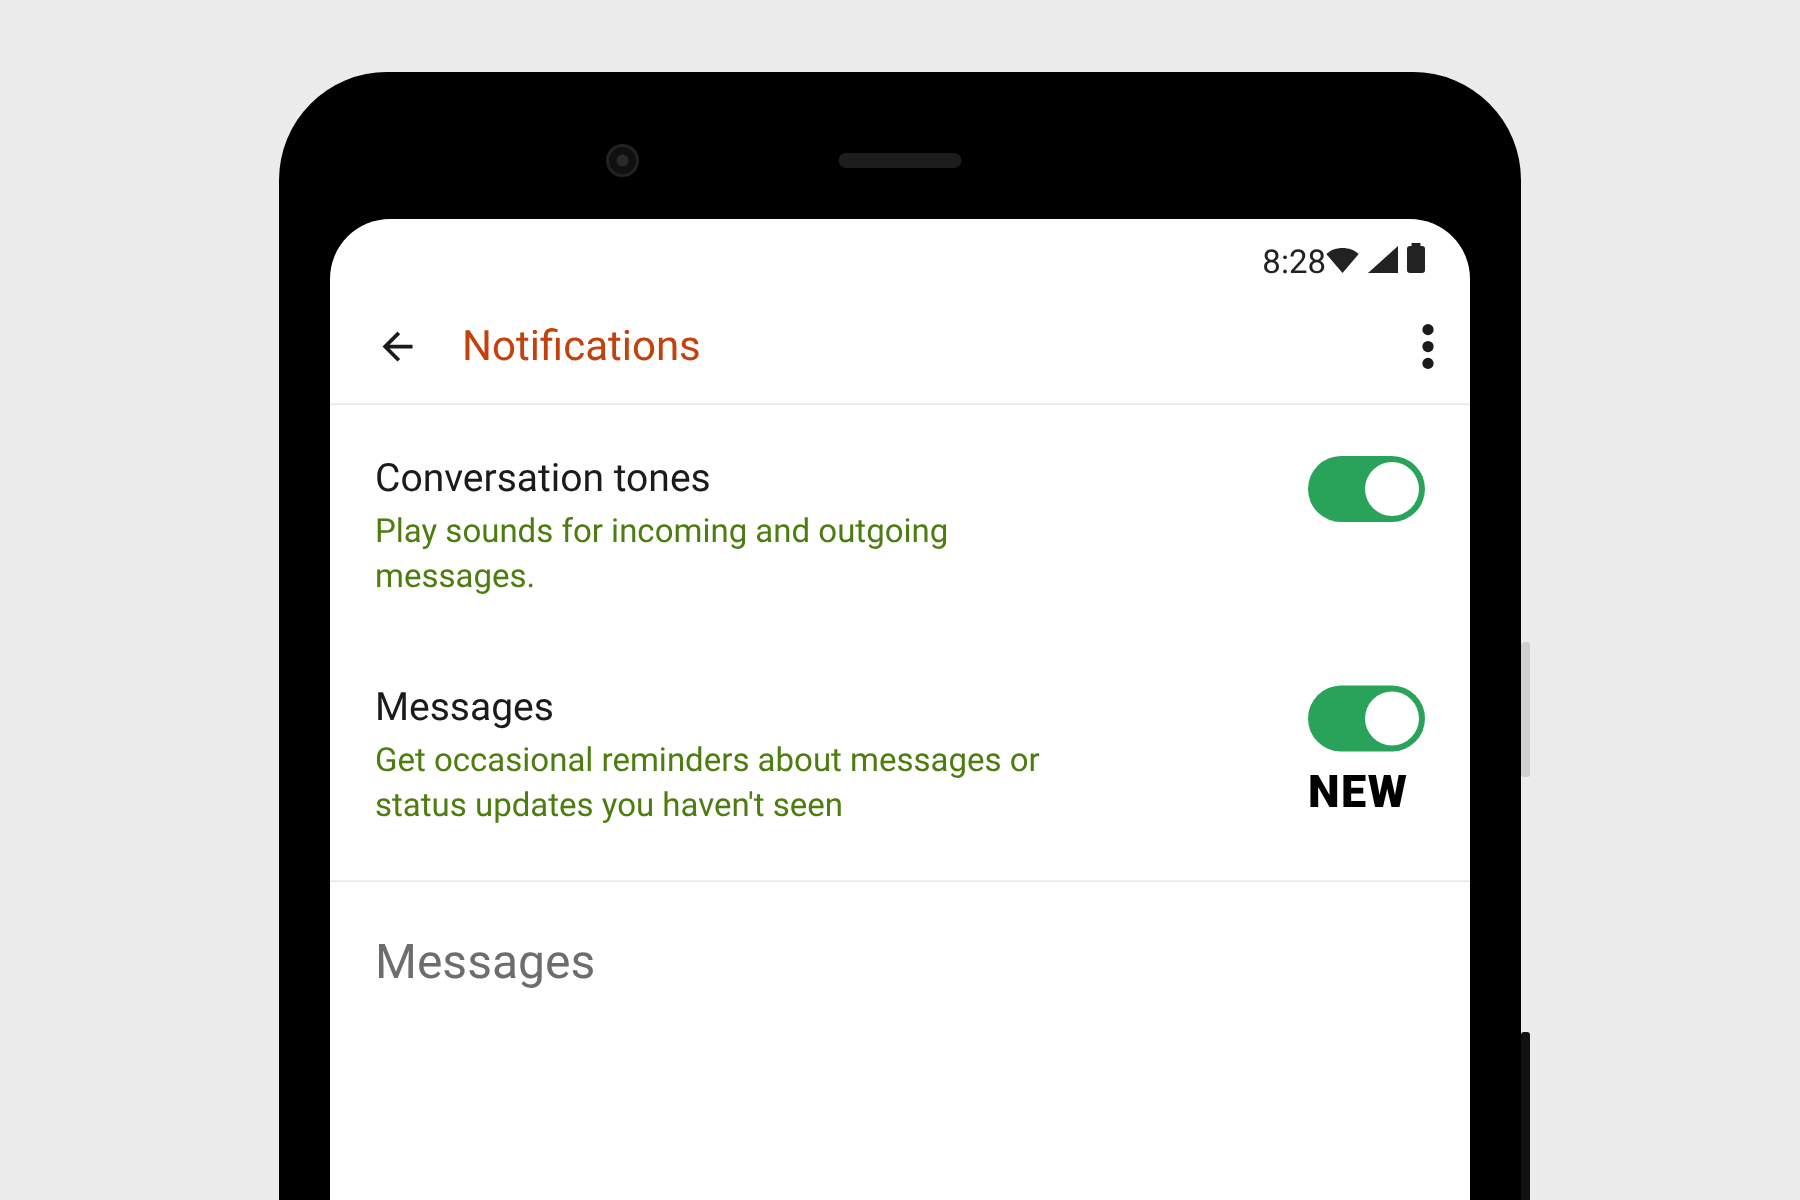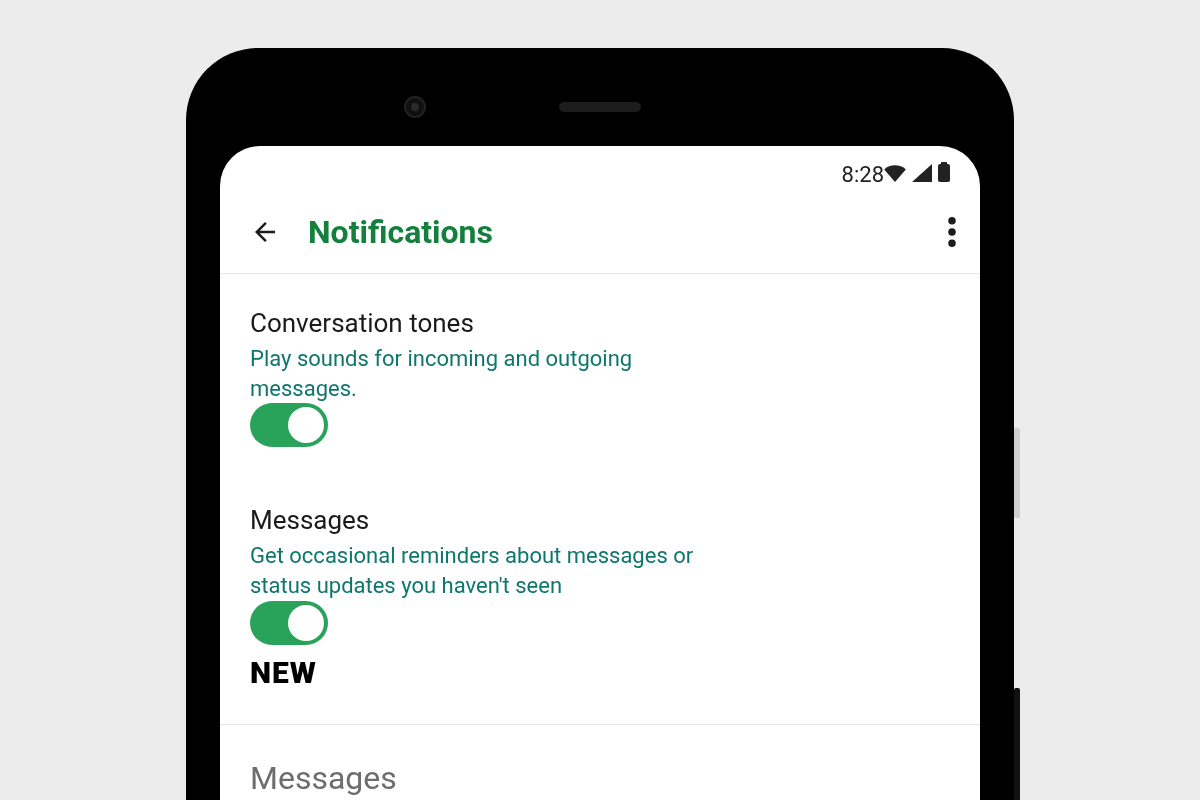--- a/index.html
+++ b/index.html
@@ -98,48 +98,47 @@
     align-items: center;
     gap: 6px;
   }
   .appbar {
     display: flex;
     align-items: center;
     padding: 18px 24px 22px 30px;
     gap: 28px;
   }
   .appbar-title {
-    font-size: 32px;
-    font-weight: 700;
-    color: #15803d;
+    font-size: 28px;
+    font-weight: 400;
+    color: #c2410c;
     flex: 1;
   }
   .back-arrow svg, .more-dots svg { display: block; }
   .divider {
     height: 1px;
     background: #e6e6e6;
     margin: 0;
   }
   .setting-row {
     display: flex;
     align-items: flex-start;
     padding: 34px 30px 34px 30px;
-    flex-direction: column;
   }
   .setting-text {
     flex: 1;
   }
   .setting-title {
     font-size: 26px;
     color: #1b1b1b;
     margin-bottom: 6px;
   }
   .setting-desc {
     font-size: 22px;
-    color: #0f766e;
+    color: #4d7c0f;
     line-height: 1.35;
     max-width: 480px;
   }
   .toggle-col {
     display: flex;
     flex-direction: column;
     align-items: flex-start;
     gap: 10px;
   }
   .toggle {

